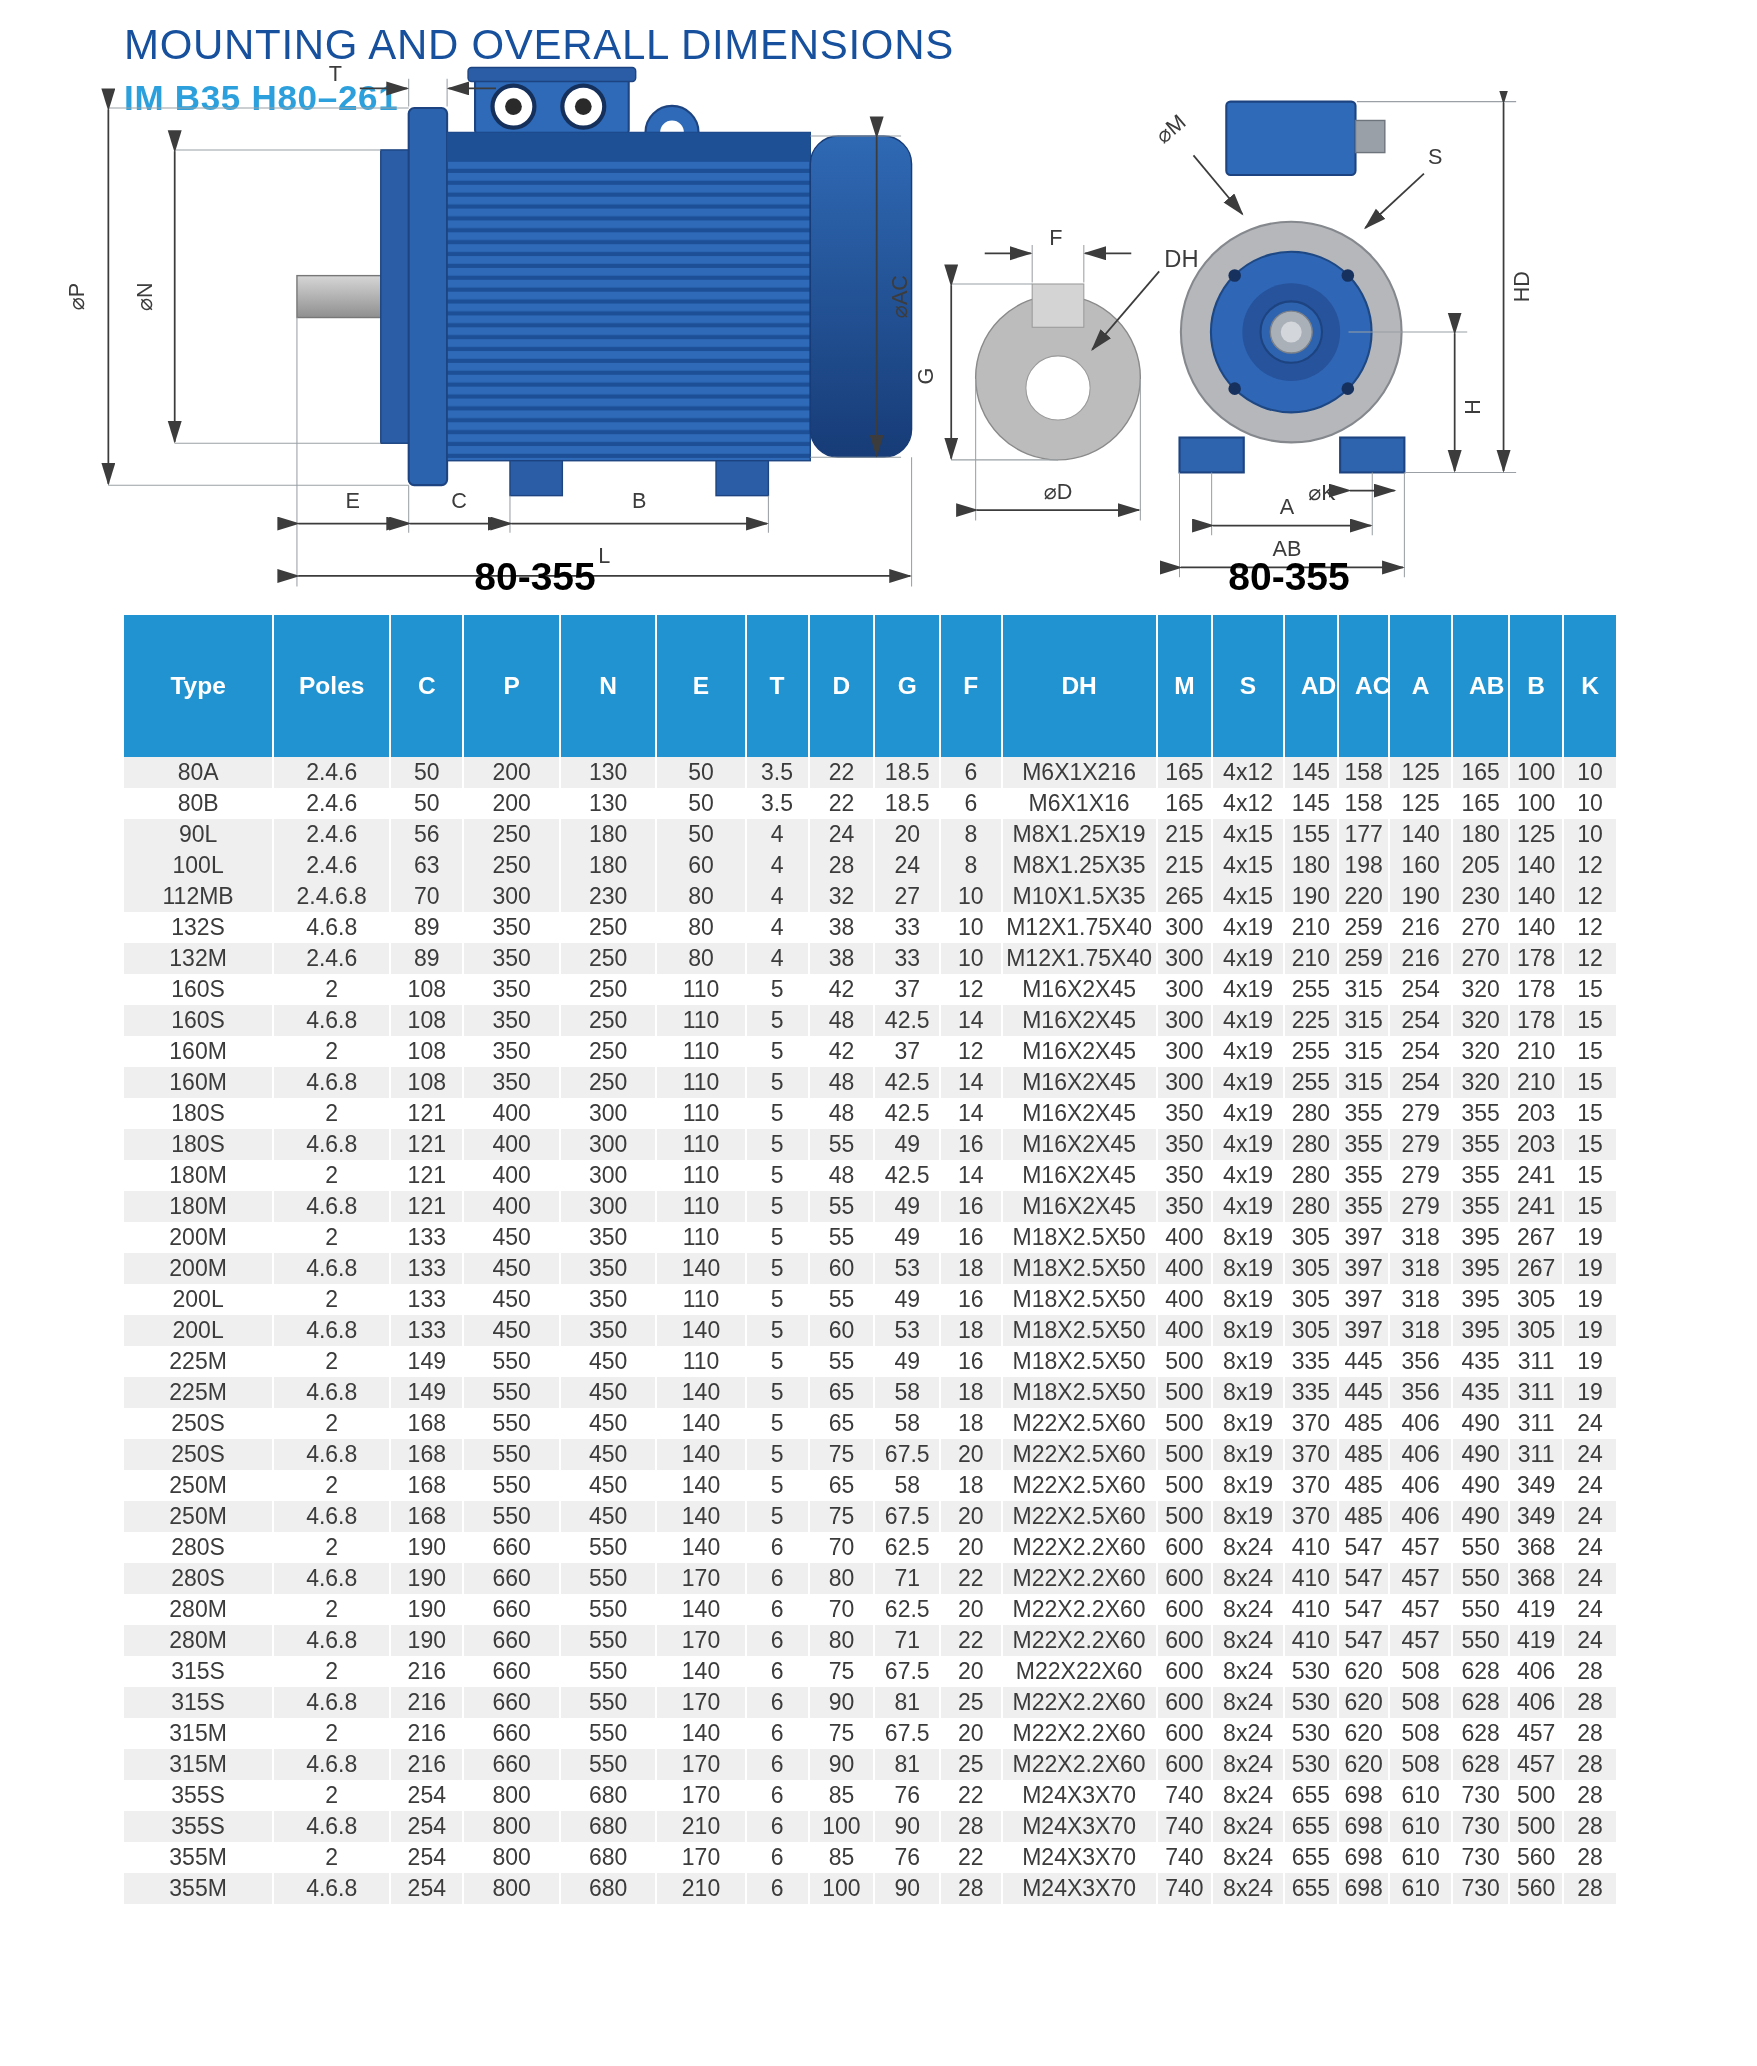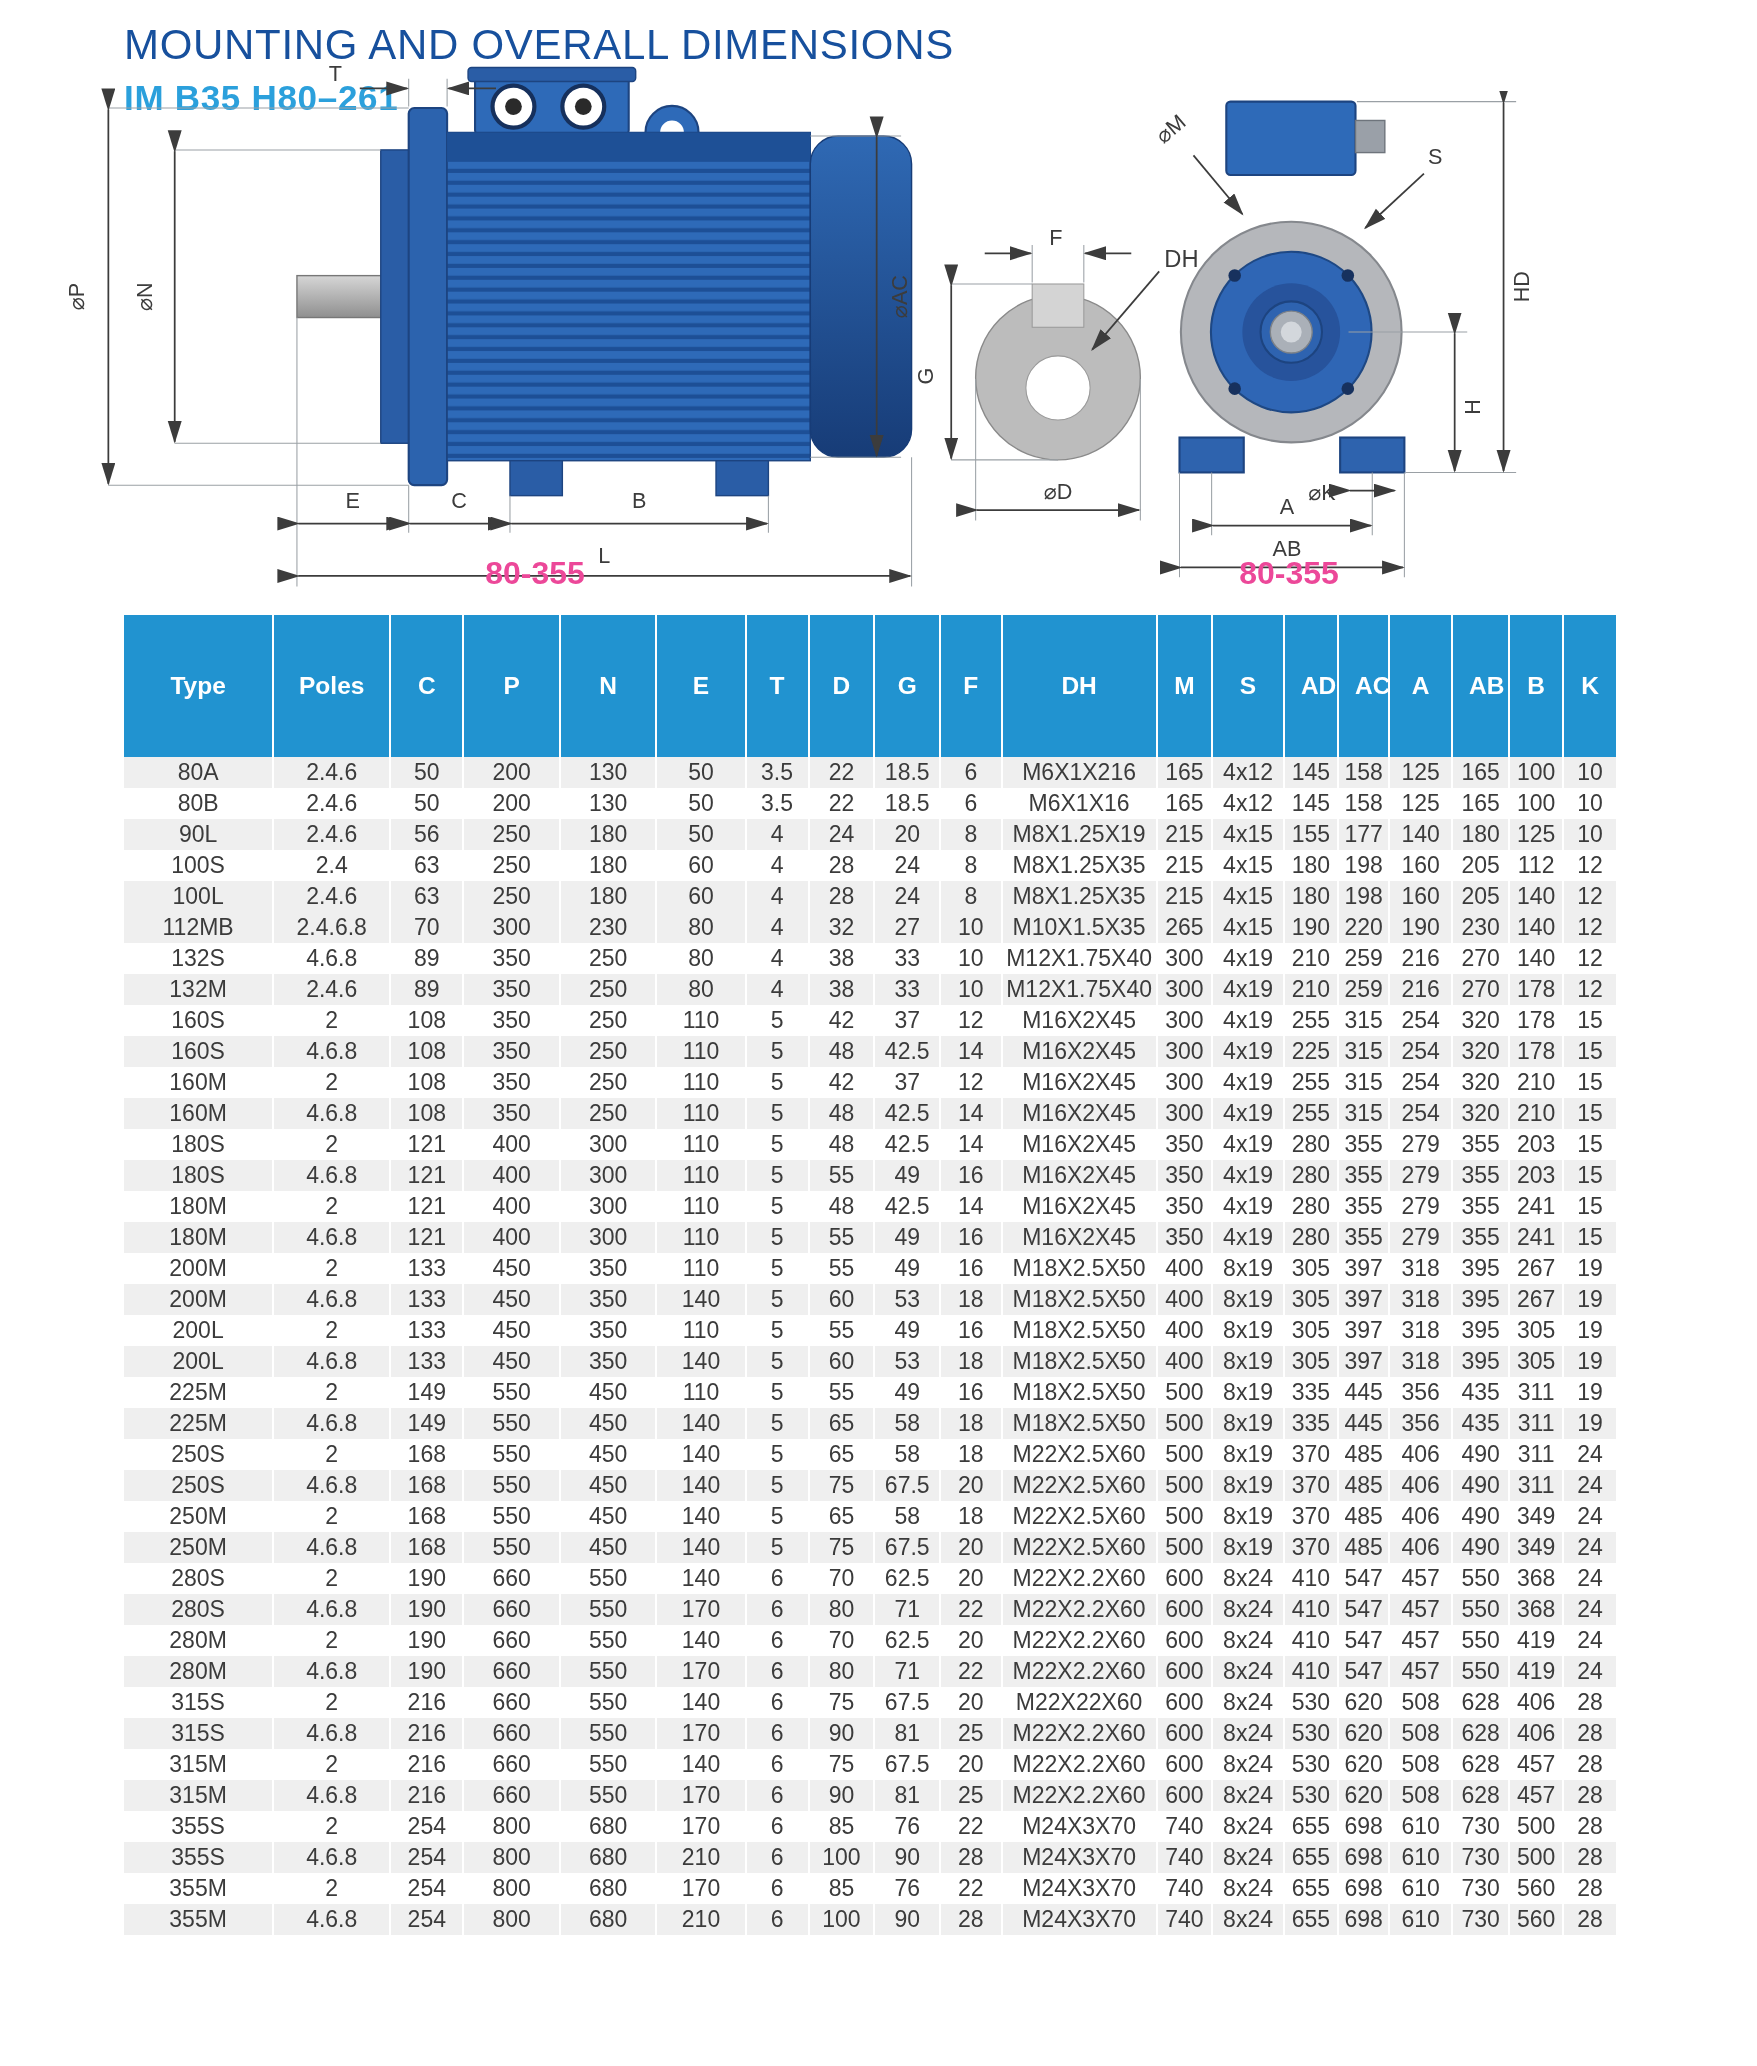--- a/index.html
+++ b/index.html
@@ -7,22 +7,22 @@
         font-family:"Liberation Sans",sans-serif;overflow:hidden;}
 
   
   .title{position:absolute;left:124px;top:21px;font-size:42px;font-weight:400;
          letter-spacing:0.7px;color:#17509d;white-space:nowrap;}
   .subtitle{position:absolute;left:124px;top:78px;font-size:35px;font-weight:800;
             letter-spacing:0.7px;color:#2ba0dc;white-space:nowrap;}
 
   
   .diagram-svg{position:absolute;}
-  .caption{position:absolute;width:224px;text-align:center;font-size:32px;
-           font-weight:800;color:#ec4899;}
+  .caption{position:absolute;width:224px;text-align:center;font-size:39px;
+           font-weight:800;color:#000000;}
   .cap-left{left:423px;top:555px;}
   .cap-right{left:1177px;top:555px;}
 
   svg text.dim{font-family:"Liberation Sans",sans-serif;font-size:31px;fill:#3c3c3c;}
   svg text.dim-big{font-family:"Liberation Sans",sans-serif;font-size:34px;fill:#3c3c3c;}
 
   
   table.dim-table{position:absolute;left:124px;top:615px;width:1492px;
                   border-collapse:collapse;table-layout:fixed;}
   .dim-table thead th{background:#2193d0;color:#ffffff;height:110px;
@@ -307,41 +307,20 @@
           <td>M8X1.25X19</td>
           <td>215</td>
           <td>4x15</td>
           <td>155</td>
           <td>177</td>
           <td>140</td>
           <td>180</td>
           <td>125</td>
           <td>10</td>
         </tr>
-        <tr>
-          <td>100S</td>
-          <td>2.4</td>
-          <td>63</td>
-          <td>250</td>
-          <td>180</td>
-          <td>60</td>
-          <td>4</td>
-          <td>28</td>
-          <td>24</td>
-          <td>8</td>
-          <td>M8X1.25X35</td>
-          <td>215</td>
-          <td>4x15</td>
-          <td>180</td>
-          <td>198</td>
-          <td>160</td>
-          <td>205</td>
-          <td>112</td>
-          <td>12</td>
-        </tr>
         <tr class="alt">
           <td>100L</td>
           <td>2.4.6</td>
           <td>63</td>
           <td>250</td>
           <td>180</td>
           <td>60</td>
           <td>4</td>
           <td>28</td>
           <td>24</td>

